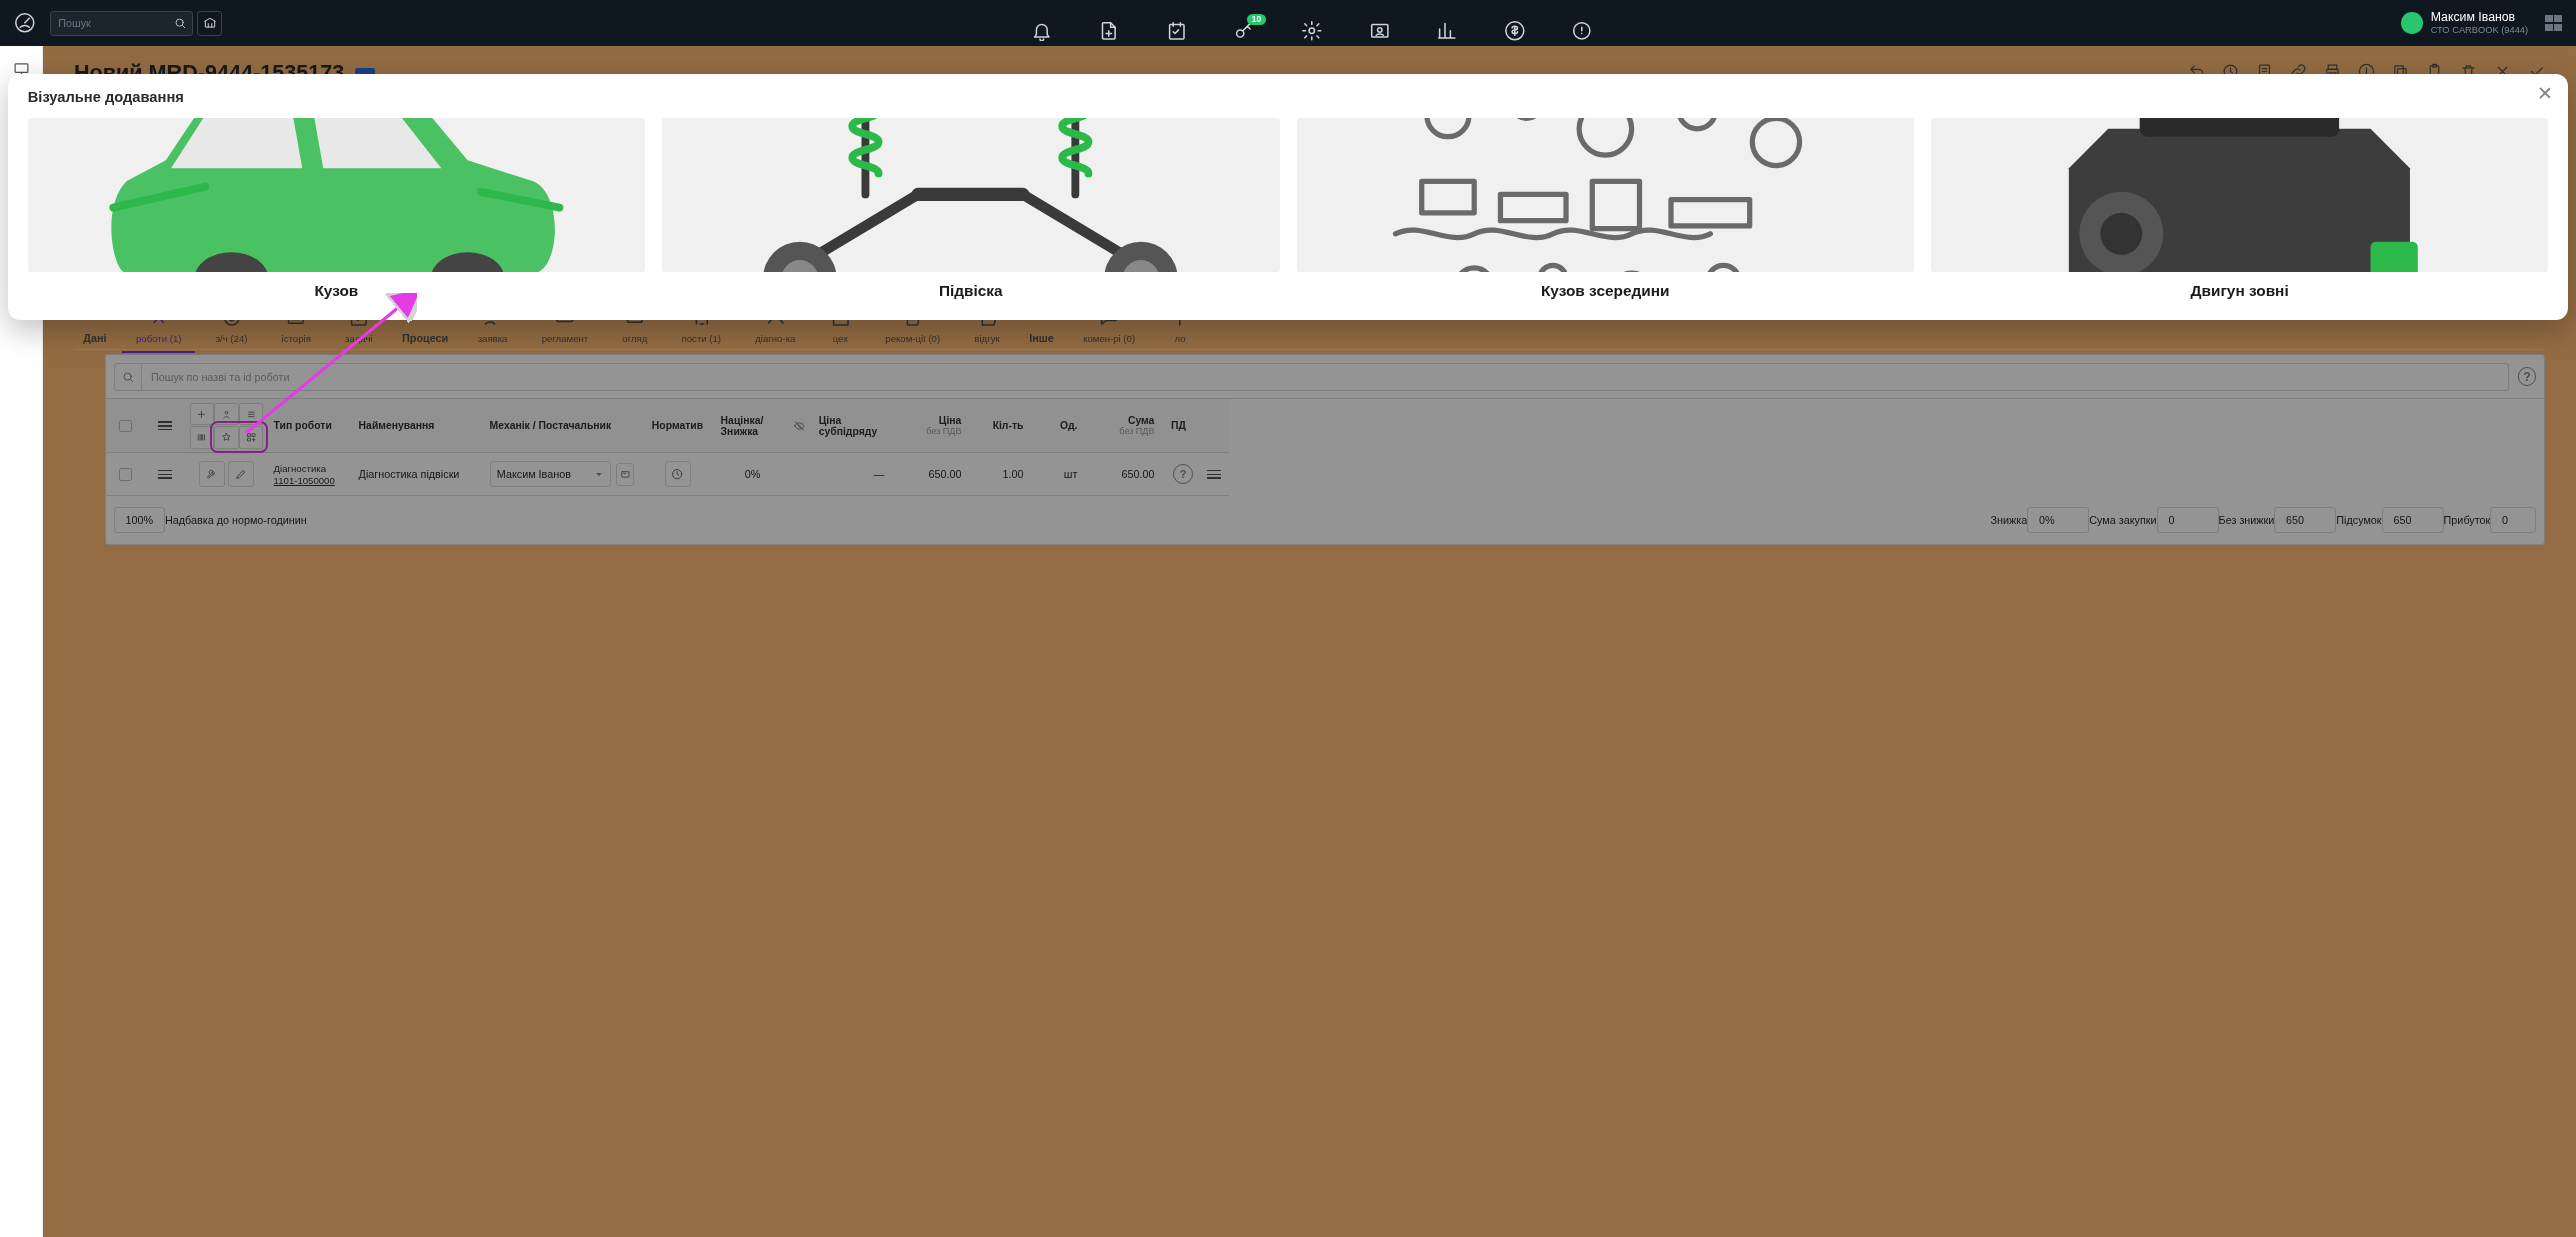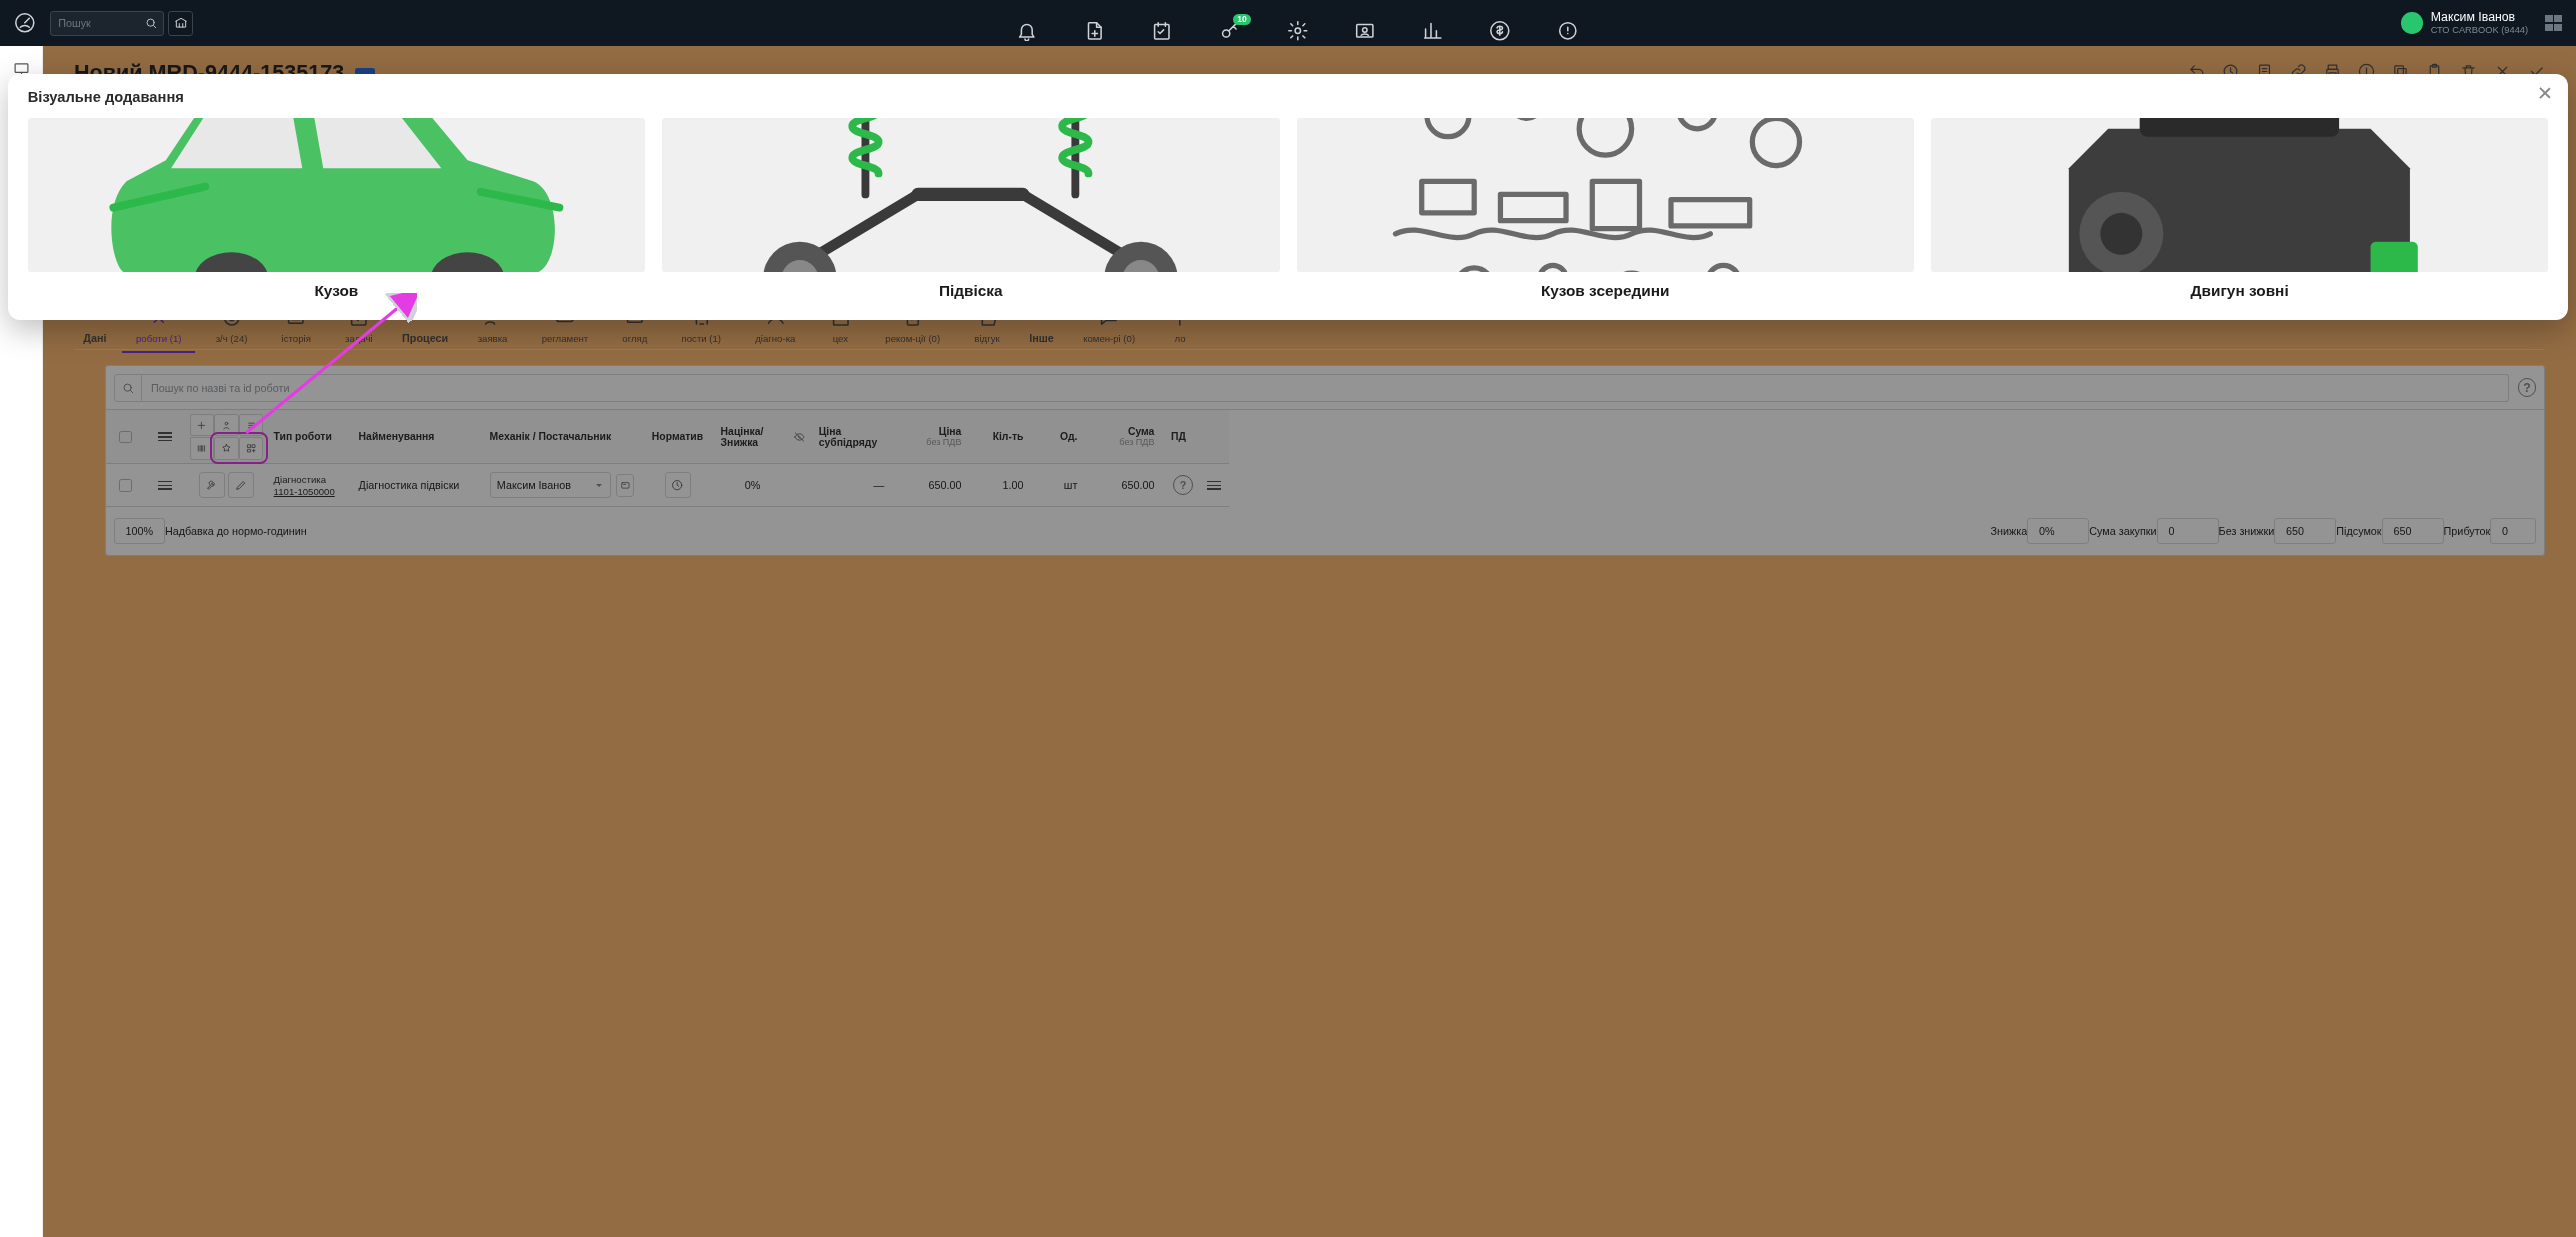--- a/index.html
+++ b/index.html
@@ -11,21 +11,21 @@
     --panel:#f3f3f3;
     --green:#1aab4a;
     --accent-pink:#e53be5;
     --badge-green:#28c76f;
   }
   *{box-sizing:border-box;}
   body{margin:0;font-family:-apple-system,Segoe UI,Helvetica,Arial,sans-serif;color:var(--text);background:#fff;overflow:hidden;}
   
   .topbar{height:46px;background:var(--topbar-bg);display:flex;align-items:center;padding:0 14px;color:#fff;}
   .speedo{width:21.6px;height:21.6px;margin-right:14px;}
-  .search-wrap{position:relative;width:114px;}
+  .search-wrap{position:relative;width:143px;}
   .search-wrap input{width:100%;height:25px;background:#1c252e;border:0.8px solid #3a444d;border-radius:3.1px;color:#fff;padding:0 23px 0 7.7px;font-size:10.8px;}
   .search-wrap input::placeholder{color:#6b7680;}
   .search-wrap svg{position:absolute;right:6.2px;top:6.2px;}
   .bank-btn{width:25px;height:25px;border:0.8px solid #3a444d;border-radius:3.1px;display:flex;align-items:center;justify-content:center;margin-left:4.6px;}
   .top-icons{flex:1;display:flex;justify-content:center;gap:46px;margin-top:15px;}
   .top-icons .ti{position:relative;width:21.6px;height:21.6px;display:flex;align-items:center;justify-content:center;}
   .badge-10{position:absolute;top:-6.2px;right:-10.8px;background:var(--badge-green);border-radius:7.7px;font-size:8.5px;padding:0.8px 4.6px;font-weight:600;}
   .user-area{display:flex;align-items:center;gap:7.7px;}
   .avatar{width:21.6px;height:21.6px;border-radius:50%;background:var(--badge-green);}
   .user-text{display:flex;flex-direction:column;line-height:1.2;text-align:left;}
@@ -44,21 +44,21 @@
   
   .tabs{position:absolute;left:31px;right:31px;top:255px;display:flex;align-items:flex-end;gap:6.2px;}
   .tabs .group-label{font-size:10.8px;font-weight:600;color:#555;padding:0 9.3px 7.7px;}
   .tab{flex:0 0 auto;display:flex;flex-direction:column;align-items:center;gap:4.6px;padding:6.2px 14px 7.7px;font-size:9.6px;color:#555;position:relative;}
   .tab svg{width:21.6px;height:21.6px;}
   .tab.active{color:var(--purple);}
   .tab.active svg{stroke:var(--purple);}
   .tab.active::after{content:"";position:absolute;left:0;right:0;bottom:-0.8px;height:1.5px;background:var(--purple);}
   .tabbar-border{position:absolute;left:31px;right:31px;top:303px;height:0.8px;background:var(--border);}
   
-  .panel{position:absolute;left:62px;right:31px;top:319px;background:#fff;border:0.8px solid var(--border);border-radius:3.1px;}
+  .panel{position:absolute;left:62px;right:31px;top:308px;background:#fff;border:0.8px solid var(--border);border-radius:3.1px;}
   .search-row{display:flex;align-items:center;padding:7.7px;gap:0;}
   .search-row .btn-sq{width:28px;height:28px;border:0.8px solid var(--border);border-radius:3.1px 0 0 3.1px;display:flex;align-items:center;justify-content:center;}
   .search-row input{flex:1;height:28px;border:0.8px solid var(--border);border-left:none;border-radius:0 3.1px 3.1px 0;padding:0 9.3px;font-size:10.8px;}
   .search-row input::placeholder{color:#9aa0a6;}
   .help-ic{width:18.5px;height:18.5px;margin-left:9.3px;border:1.5px solid #888;border-radius:50%;display:flex;align-items:center;justify-content:center;color:#888;font-weight:600;}
   .grid{display:grid;grid-template-columns:39px 39px 85px 85px 131px 154px 77px 73px 100px 77px 62px 54px 77px 39px 31px;align-items:center;border-top:0.8px solid var(--border);}
   .hdr{padding:6.2px 4.6px;font-size:10.4px;font-weight:600;color:#333;background:#fafafa;border-bottom:0.8px solid var(--border);display:flex;align-items:center;min-height:54px;}
   .hdr.center{justify-content:center;}
   .hdr.right{justify-content:flex-end;gap:8px;}
   .hdr .sub{display:block;font-weight:400;font-size:9px;color:#999;}

